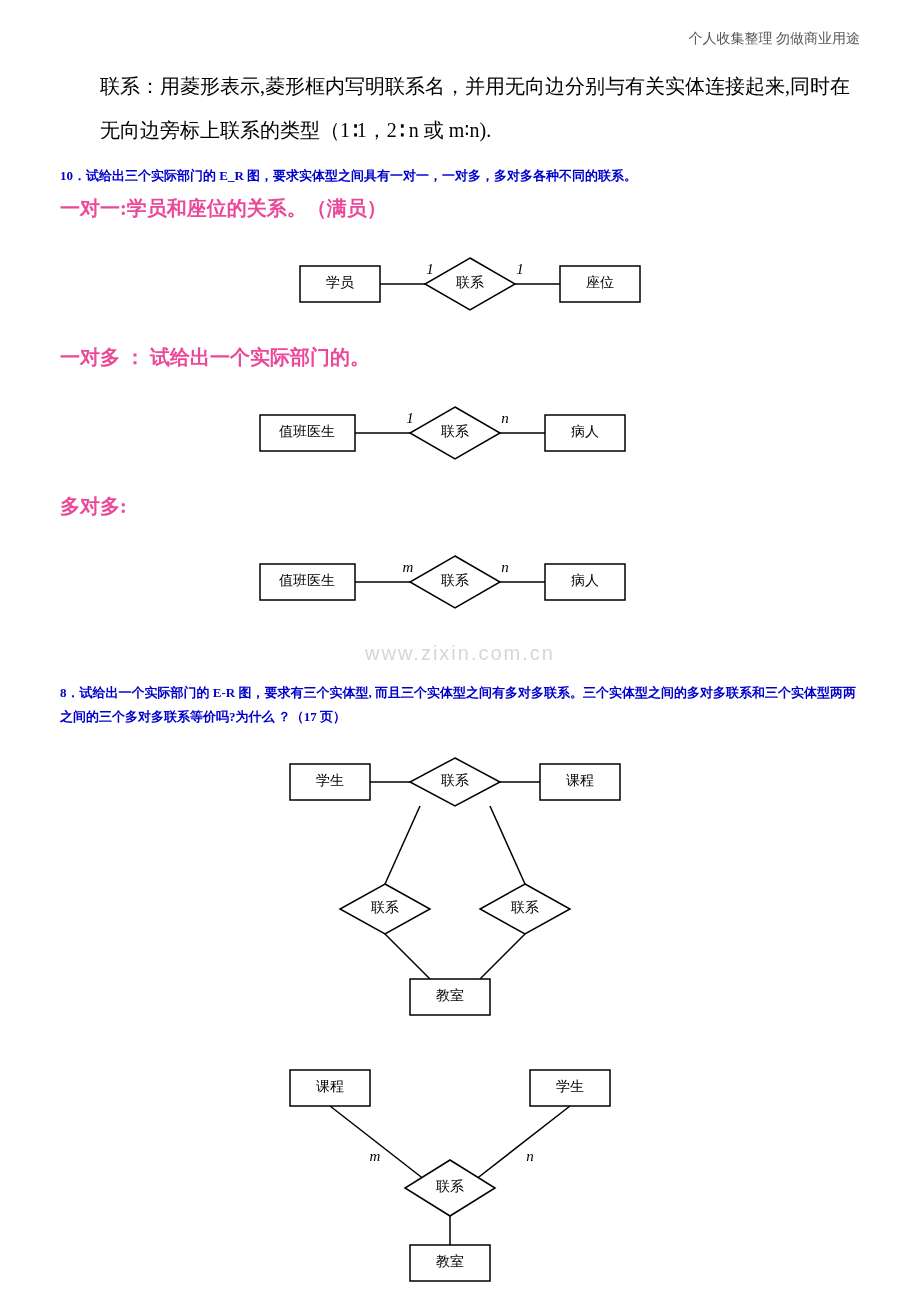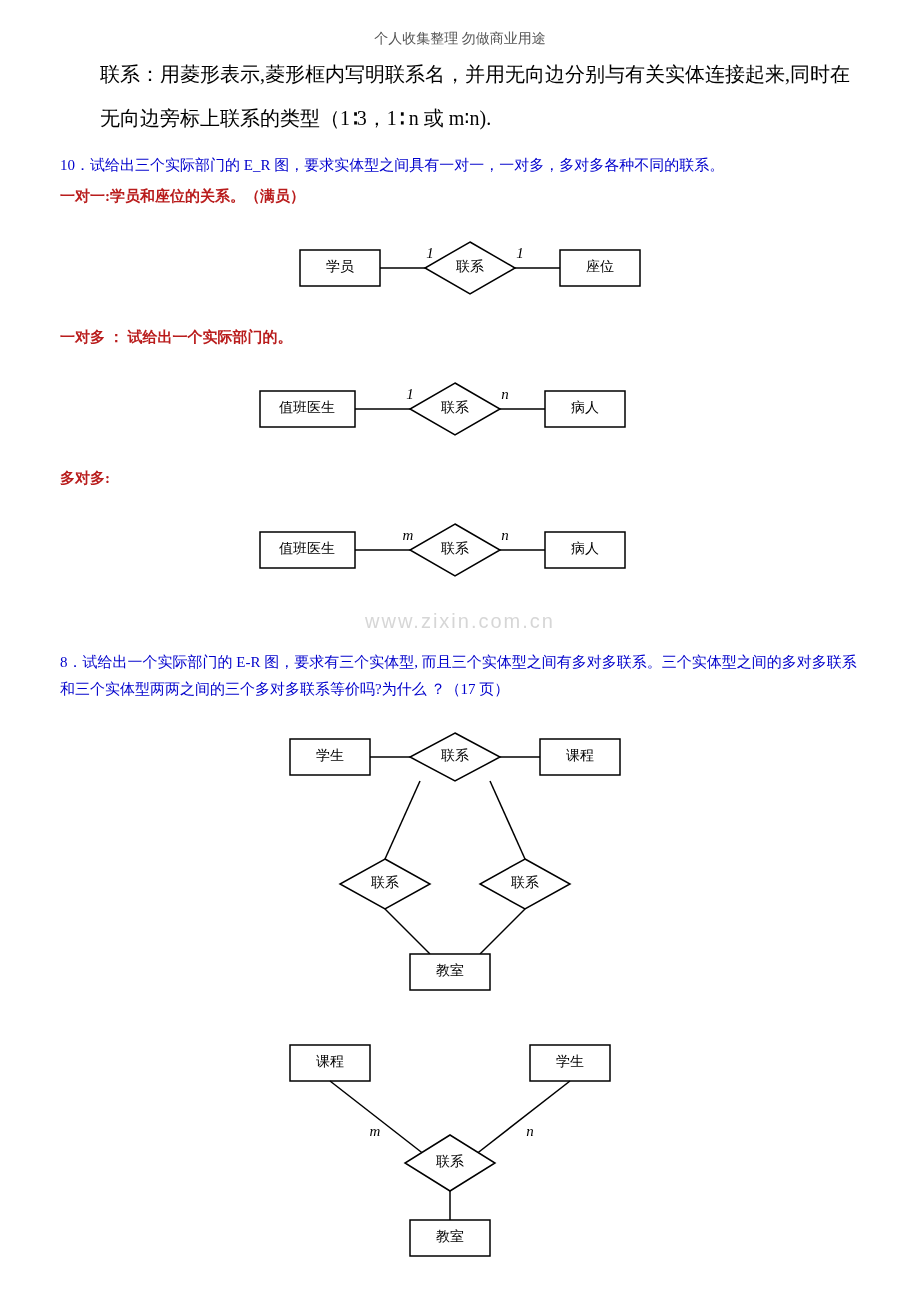--- a/index.html
+++ b/index.html
@@ -6,41 +6,41 @@
     body {
       background: #fff;
       font-family: "SimSun", "宋体", serif;
       font-size: 15px;
       color: #000;
       width: 920px;
       min-height: 1302px;
       padding: 30px 60px;
     }
     .page-header {
-      text-align: center;
+      text-align: right;
       font-size: 14px;
       color: #555;
-      margin-bottom: 8px;
+      margin-bottom: 20px;
     }
     .intro-text {
       margin-bottom: 8px;
       line-height: 1.8;
       font-size: 20px;
       text-indent: 2em;
     }
     .question-title {
       color: #0000cc;
-      font-size: 15px;
-      font-weight: normal;
+      font-size: 13px;
+      font-weight: bold;
       margin: 16px 0 6px 0;
       line-height: 1.8;
     }
     .sub-title {
-      color: #b91c1c;
-      font-size: 15px;
+      color: #ec4899;
+      font-size: 20px;
       font-weight: bold;
       margin: 8px 0 4px 0;
     }
     .diagram-area {
       margin: 16px auto;
       display: flex;
       justify-content: center;
       align-items: center;
     }
     
@@ -82,21 +82,21 @@
 <body>
 
 <div class="page-header">
   <span>个人收集整理  勿做商业用途</span>
 </div>
 
 <div class="intro-text">
   <span>联系：用菱形表示,菱形框内写明联系名，并用无向边分别与有关实体连接起来,同时在</span>
 </div>
 <div class="intro-text">
-  <span>无向边旁标上联系的类型（1∶3，1∶  n 或 m∶n).</span>
+  <span>无向边旁标上联系的类型（1∶1，2∶  n 或 m∶n).</span>
 </div>
 
 <div class="question-title">
   <span>10．试给出三个实际部门的 E_R 图，要求实体型之间具有一对一，一对多，多对多各种不同的联系。</span>
 </div>
 
 <div class="sub-title">
   <span>一对一:学员和座位的关系。（满员）</span>
 </div>
 

